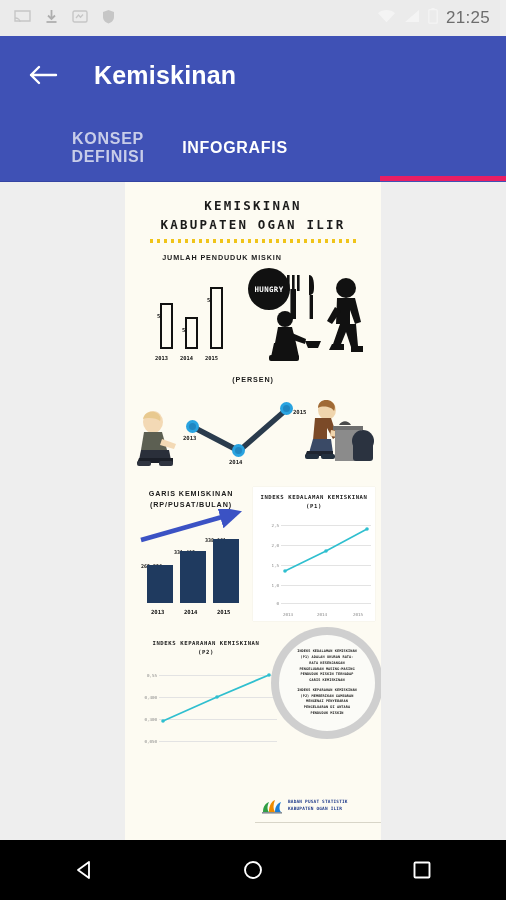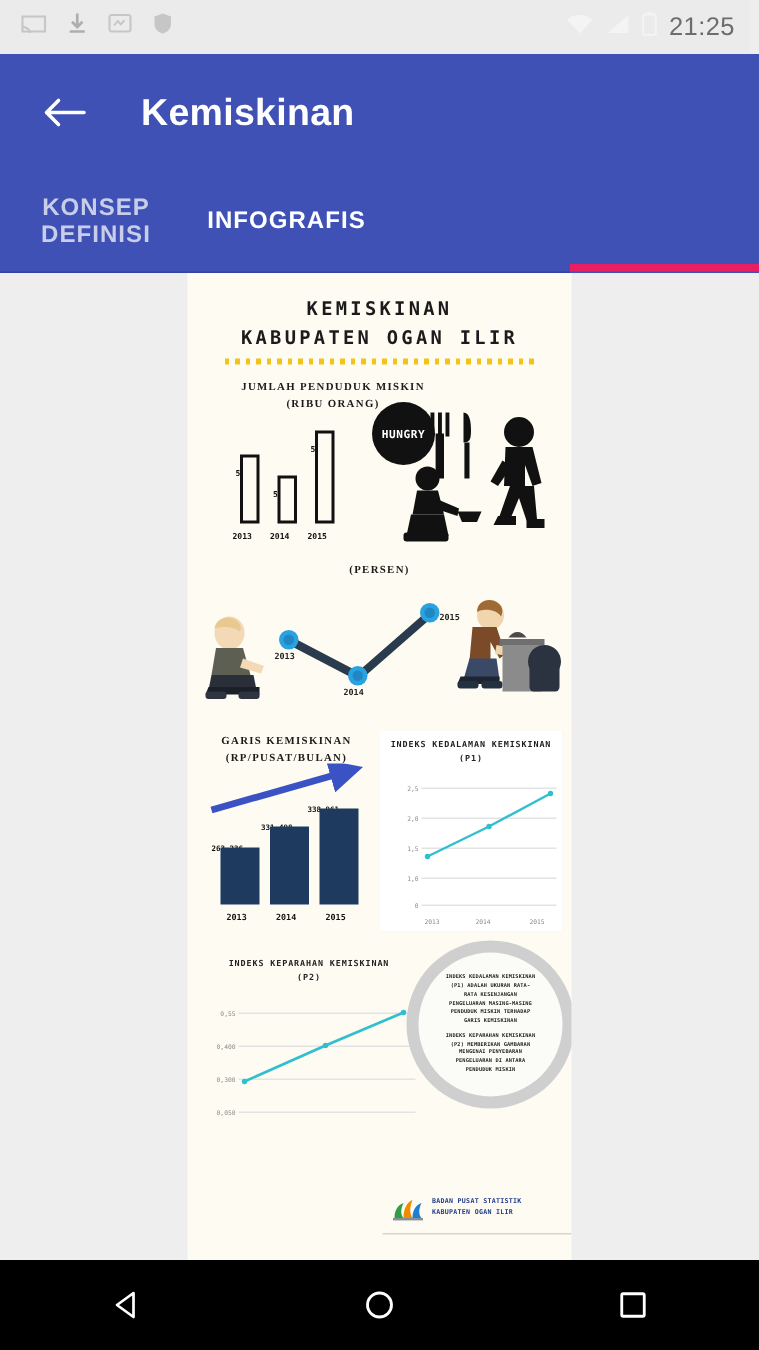--- a/index.html
+++ b/index.html
@@ -43,21 +43,21 @@
     position:absolute;left:0;top:114px;width:506px;height:68px;
     background:#3f51b5;display:flex;align-items:stretch;
     overflow:hidden;
   }
   .tab{
     flex:0 0 auto;display:flex;align-items:center;justify-content:center;
     text-align:center;color:#c8cde9;font-size:16px;font-weight:bold;
     letter-spacing:.7px;line-height:1.12;position:relative;cursor:pointer;
     box-sizing:border-box;padding:0 6px;
   }
-  .tab.t0{width:128px;}
+  .tab.t0{width:128px;margin-left:44px;}
   .tab.t1{width:126px;}
   .tab.t2{width:126px;}
   .tab.t3{width:126px;color:#ffffff;}
   .tab-underline{
     position:absolute;left:380px;top:176px;width:126px;height:5px;
     background:#e91e63;
   }
   .tabbar-shadow{
     position:absolute;left:0;top:181px;width:380px;height:3px;
     background:#2c3a91;opacity:.55;
@@ -81,21 +81,21 @@
   }
   .ig-title .l1{font-size:12.5px;letter-spacing:2.2px;font-weight:bold;}
   .ig-title .l2{font-size:12.5px;letter-spacing:2.2px;font-weight:bold;margin-top:4px;}
   .dotline{
     margin:7px auto 0;width:206px;height:4px;
     background-image:repeating-linear-gradient(to right,#f0c419 0,#f0c419 3px,transparent 3px,transparent 7px);
   }
 
   .sec-head{
     text-align:center;
-    font-family:Liberation Serif, serif;
+    font-family:Liberation Sans, sans-serif;
     font-size:7.2px;letter-spacing:.9px;color:#1b1b1b;font-weight:bold;
     line-height:1.5;
   }
 
   
   .sec1{position:relative;height:120px;margin-top:10px;}
   .sec1 .sec-head{margin-left:-62px;}
   .bars1{position:absolute;left:24px;top:32px;width:92px;height:78px;}
   .bar1{
     position:absolute;bottom:14px;width:13px;
@@ -287,21 +287,20 @@
 
       <div class="ig-title">
         <div class="l1">KEMISKINAN</div>
         <div class="l2">KABUPATEN OGAN ILIR</div>
         <div class="dotline"></div>
       </div>
 
       <div class="sec1">
         <div class="sec-head">
           <div>JUMLAH PENDUDUK MISKIN</div>
-          <div>(RIBU ORANG)</div>
         </div>
 
         <div class="bars1">
           <div class="bval v0">55,4</div>
           <div class="bval v1">54,0</div>
           <div class="bval v2">58,4</div>
           <div class="bar1 b0"></div>
           <div class="bar1 b1"></div>
           <div class="bar1 b2"></div>
           <div class="byr y0">2013</div>

